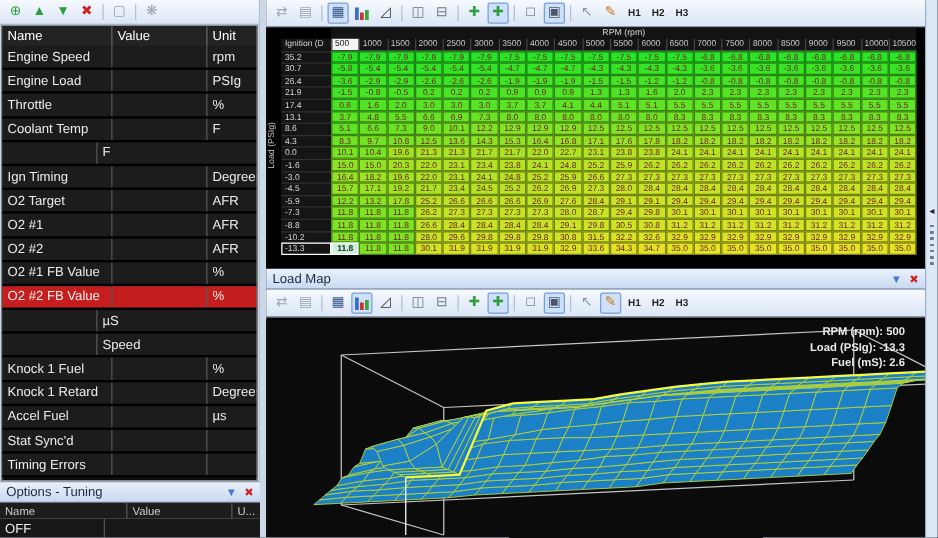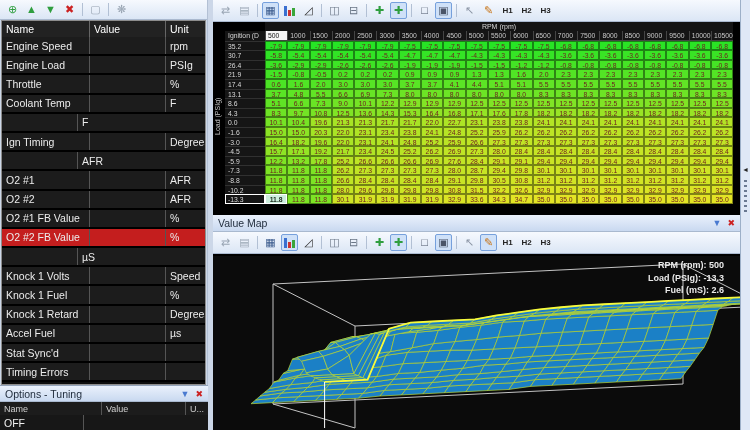--- a/index.html
+++ b/index.html
@@ -129,20 +129,21 @@
           <div class="g-row">
             <div class="c cw1"></div>
             <div class="c cw2">F</div>
           </div>
           <div class="g-row">
             <div class="c cw0">Ign Timing</div>
             <div class="c cw1"></div>
             <div class="c cw2">Degrees</div>
           </div>
           <div class="g-row">
+            <div class="c cw0">O2 Target</div>
             <div class="c cw1"></div>
             <div class="c cw2">AFR</div>
           </div>
           <div class="g-row">
             <div class="c cw0">O2 #1</div>
             <div class="c cw1"></div>
             <div class="c cw2">AFR</div>
           </div>
           <div class="g-row">
             <div class="c cw0">O2 #2</div>
@@ -157,21 +158,20 @@
           <div class="g-row red">
             <div class="c cw0">O2 #2 FB Value</div>
             <div class="c cw1"></div>
             <div class="c cw2">%</div>
           </div>
           <div class="g-row">
             <div class="c cw1"></div>
             <div class="c cw2">µS</div>
           </div>
           <div class="g-row">
-            <div class="c cw0">Knock 1 Volts</div>
             <div class="c cw1"></div>
             <div class="c cw2">Speed</div>
           </div>
           <div class="g-row">
             <div class="c cw0">Knock 1 Fuel</div>
             <div class="c cw1"></div>
             <div class="c cw2">%</div>
           </div>
           <div class="g-row">
             <div class="c cw0">Knock 1 Retard</div>
@@ -673,21 +673,21 @@
           <div class="cell val" style="background: rgb(227, 228, 37); border-color: rgb(131, 132, 21);">35.0</div>
           <div class="cell val" style="background: rgb(227, 228, 37); border-color: rgb(131, 132, 21);">35.0</div>
           <div class="cell val" style="background: rgb(227, 228, 37); border-color: rgb(131, 132, 21);">35.0</div>
           <div class="cell val" style="background: rgb(227, 228, 37); border-color: rgb(131, 132, 21);">35.0</div>
           <div class="cell val" style="background: rgb(227, 228, 37); border-color: rgb(131, 132, 21);">35.0</div>
           <div class="cell val" style="background: rgb(227, 228, 37); border-color: rgb(131, 132, 21);">35.0</div>
         </div>
     </div>
 
     <div class="p-title fp-title">
-      <span class="t">Value Map</span>
+      <span class="t">Load Map</span>
       <span class="ico" style="color:#4a7ad0">▼</span>
       <span class="ico" style="color:#cc2222">✖</span>
     </div>
     <div class="toolbar fp-toolbar" id="fuel-toolbar">
         <div class="tbtn">
           <span style="color: rgb(154, 166, 180);">⇄</span>
         </div>
         <div class="tbtn">
           <span style="color: rgb(154, 166, 180);">▤</span>
         </div>

